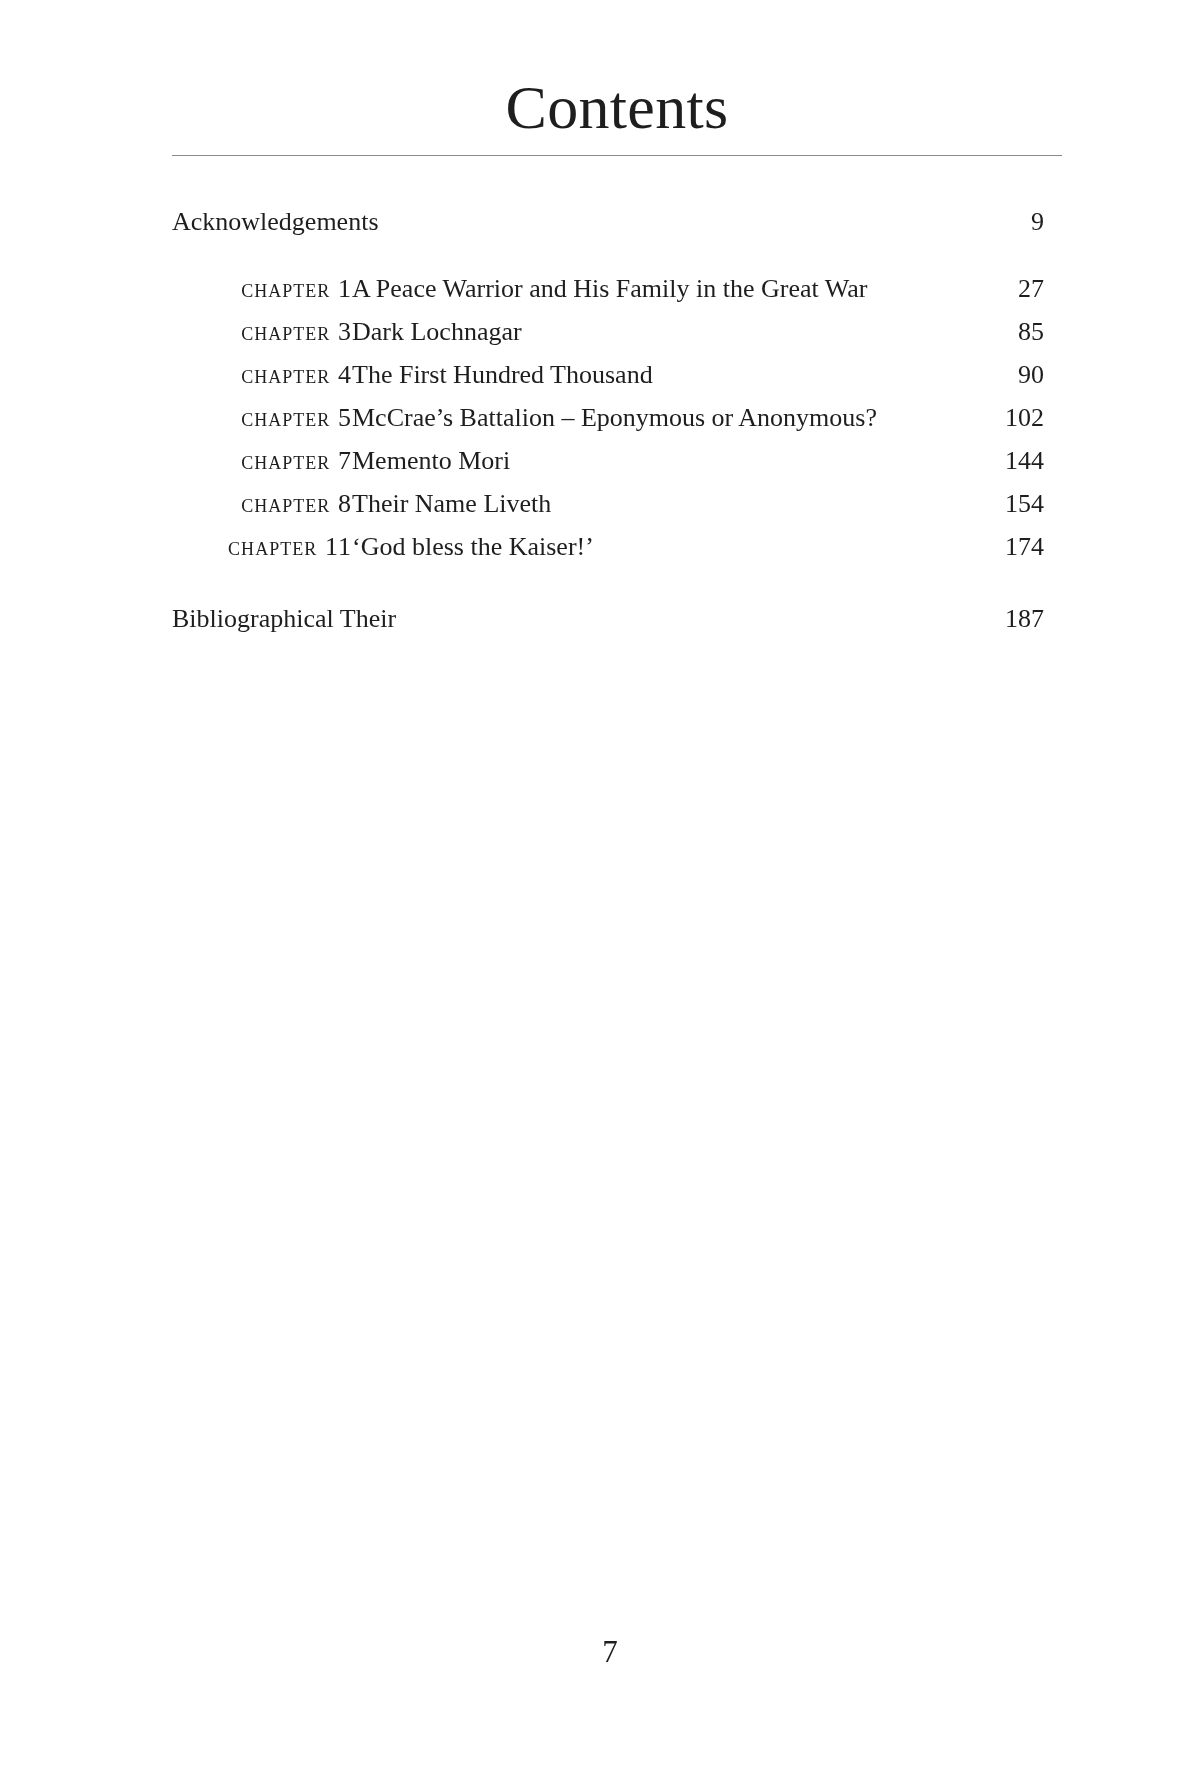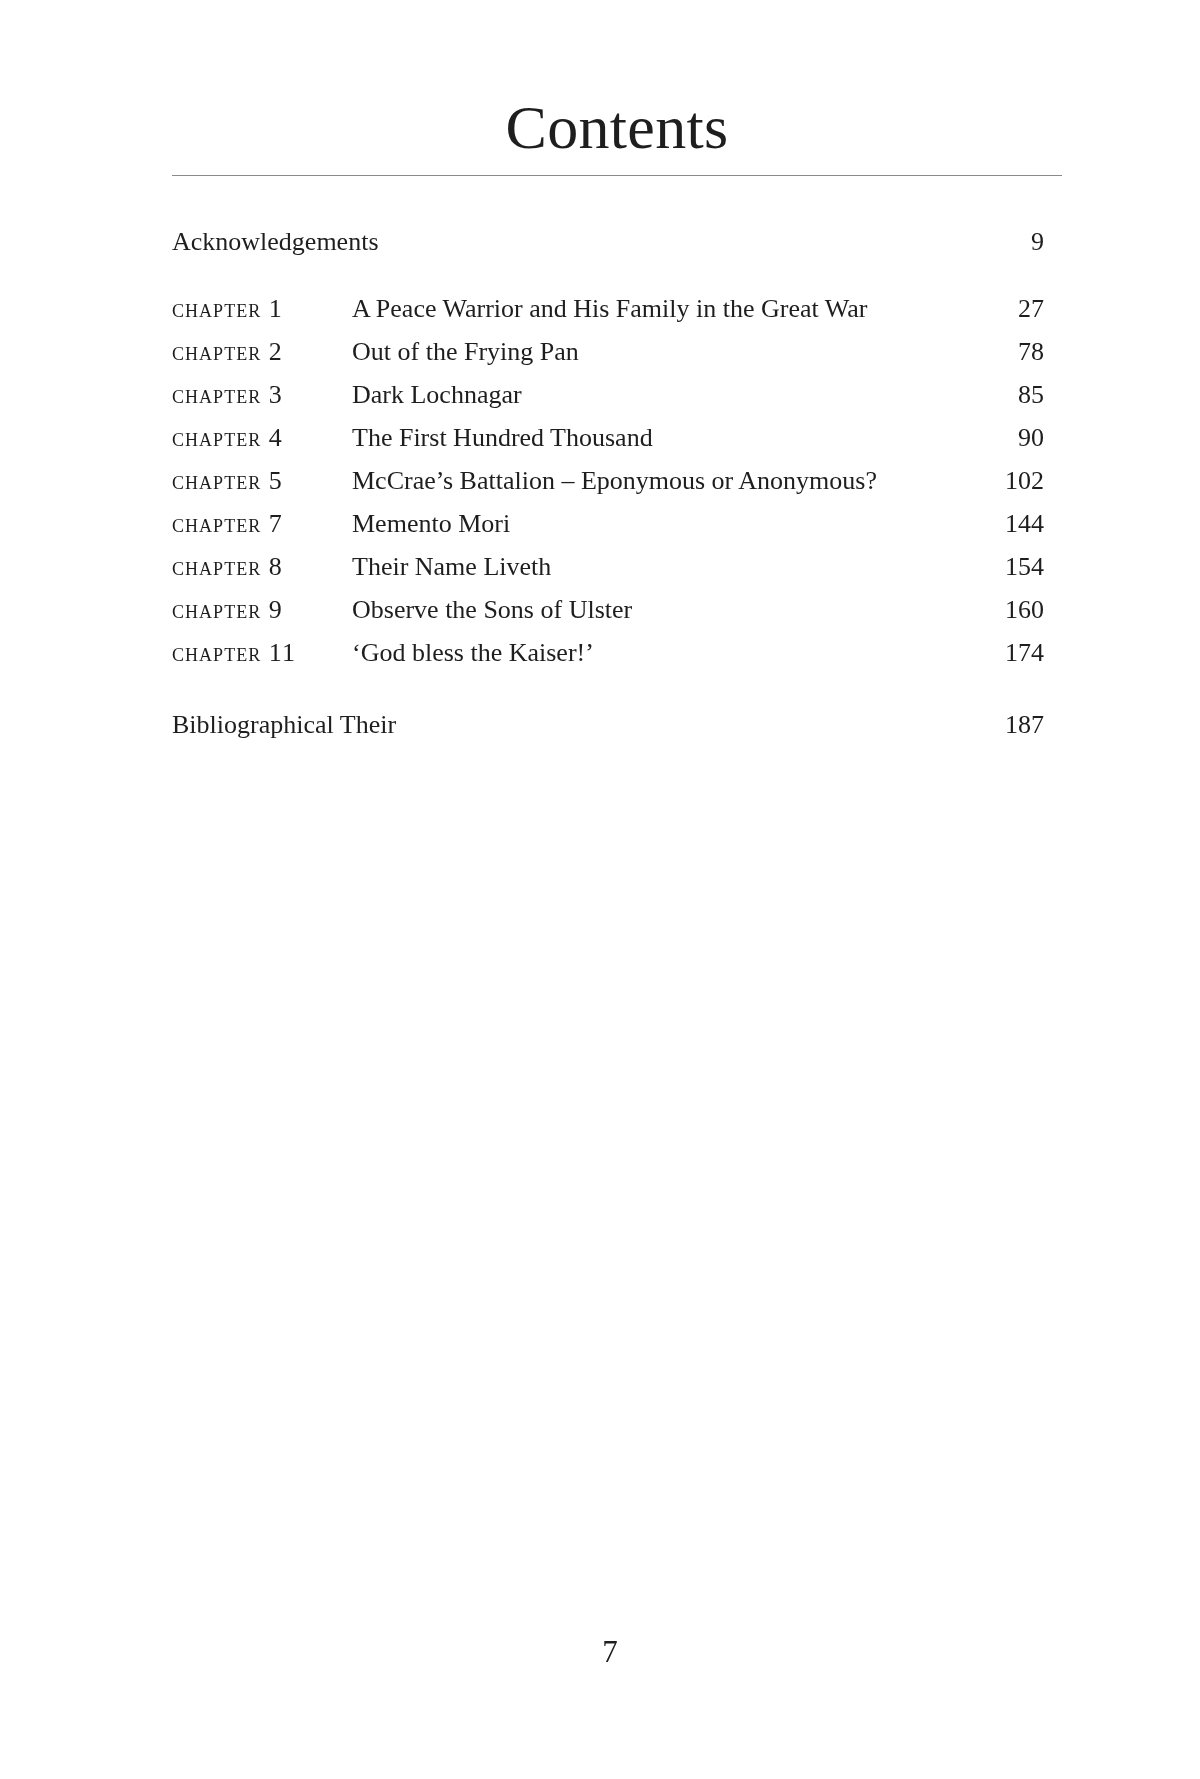--- a/index.html
+++ b/index.html
@@ -17,21 +17,21 @@
     overflow: hidden;
   }
   .content {
     position: absolute;
     left: 172px;
     top: 0;
     width: 890px;
   }
   .doc-title {
     margin: 0;
-    padding-top: 96px;
+    padding-top: 76px;
     font-size: 62px;
     line-height: 62px;
     font-weight: 400;
     text-align: center;
     letter-spacing: 0.005em;
   }
   .rule {
     border: none;
     border-top: 1px solid #8a8a8a;
     height: 0;
@@ -50,20 +50,21 @@
     white-space: nowrap;
   }
   .toc-label {
     display: inline-block;
     min-width: 180px;
   }
   .toc-label.smallcaps {
     font-variant: small-caps;
     text-transform: lowercase;
     letter-spacing: 0.04em;
+    text-align: right;
   }
   .toc-title { display: inline; }
   .toc-page {
     position: absolute;
     right: 18px;
     top: 0;
     text-align: right;
     font-feature-settings: "onum" 1;
   }
   .folio {
@@ -89,48 +90,40 @@
     <span class="toc-label">Acknowledgements</span><span class="toc-title"></span>
     <span class="toc-page">9</span>
   </div>
         </div>
       <div class="toc-group group-chapters">
           <div class="toc-row">
     <span class="toc-label smallcaps">Chapter 1</span><span class="toc-title">A Peace Warrior and His Family in the Great War</span>
     <span class="toc-page">27</span>
   </div>
           <div class="toc-row">
-    <span class="toc-label smallcaps">Chapter 2</span><span class="toc-title">Out of the Frying Pan</span>
-    <span class="toc-page">78</span>
-  </div>
-          <div class="toc-row">
     <span class="toc-label smallcaps">Chapter 3</span><span class="toc-title">Dark Lochnagar</span>
     <span class="toc-page">85</span>
   </div>
           <div class="toc-row">
     <span class="toc-label smallcaps">Chapter 4</span><span class="toc-title">The First Hundred Thousand</span>
     <span class="toc-page">90</span>
   </div>
           <div class="toc-row">
     <span class="toc-label smallcaps">Chapter 5</span><span class="toc-title">McCrae’s Battalion – Eponymous or Anonymous?</span>
     <span class="toc-page">102</span>
   </div>
           <div class="toc-row">
     <span class="toc-label smallcaps">Chapter 7</span><span class="toc-title">Memento Mori</span>
     <span class="toc-page">144</span>
   </div>
           <div class="toc-row">
     <span class="toc-label smallcaps">Chapter 8</span><span class="toc-title">Their Name Liveth</span>
     <span class="toc-page">154</span>
   </div>
           <div class="toc-row">
-    <span class="toc-label smallcaps">Chapter 9</span><span class="toc-title">Observe the Sons of Ulster</span>
-    <span class="toc-page">160</span>
-  </div>
-          <div class="toc-row">
     <span class="toc-label smallcaps">Chapter 11</span><span class="toc-title">‘God bless the Kaiser!’</span>
     <span class="toc-page">174</span>
   </div>
         </div>
       <div class="toc-group group-back-matter">
           <div class="toc-row">
     <span class="toc-label">Bibliographical Their</span><span class="toc-title"></span>
     <span class="toc-page">187</span>
   </div>
         </div>

